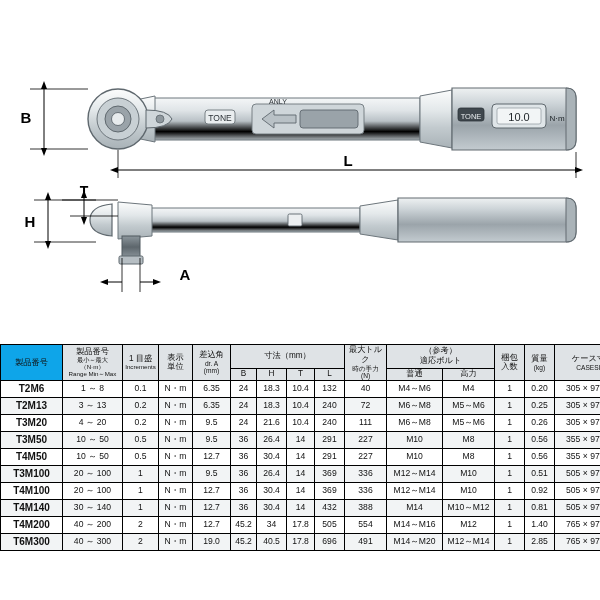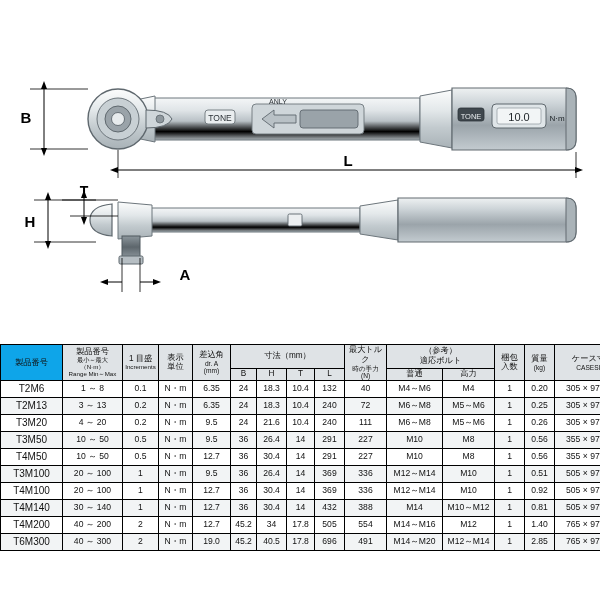--- a/index.html
+++ b/index.html
@@ -24,21 +24,21 @@
     width:600px;
     table-layout:fixed;
     font-size:8.6px;
   }
   table, th, td{border:1px solid #000;}
   th,td{padding:0;text-align:center;vertical-align:middle;line-height:1.05;}
   thead th{background:#dfe3e6;font-weight:normal;}
   thead th.dark{background:#0ea5e9;}
   tbody td{height:16px;background:#fff;}
   tbody tr:nth-child(even) td{background:#f2f4f5;}
-  td.model{font-weight:normal;font-size:10px;text-align:center;}
+  td.model{font-weight:bold;font-size:10px;text-align:center;}
   .sub{font-size:6.2px;display:block;line-height:1.1;}
   .tiny{font-size:6.6px;display:block;line-height:1.15;}
   .hdr-main{font-size:8.2px;display:block;line-height:1.2;}
   .nowrap{white-space:nowrap;}
 </style>
 </head>
 <body>
 
 <div class="page">
 

